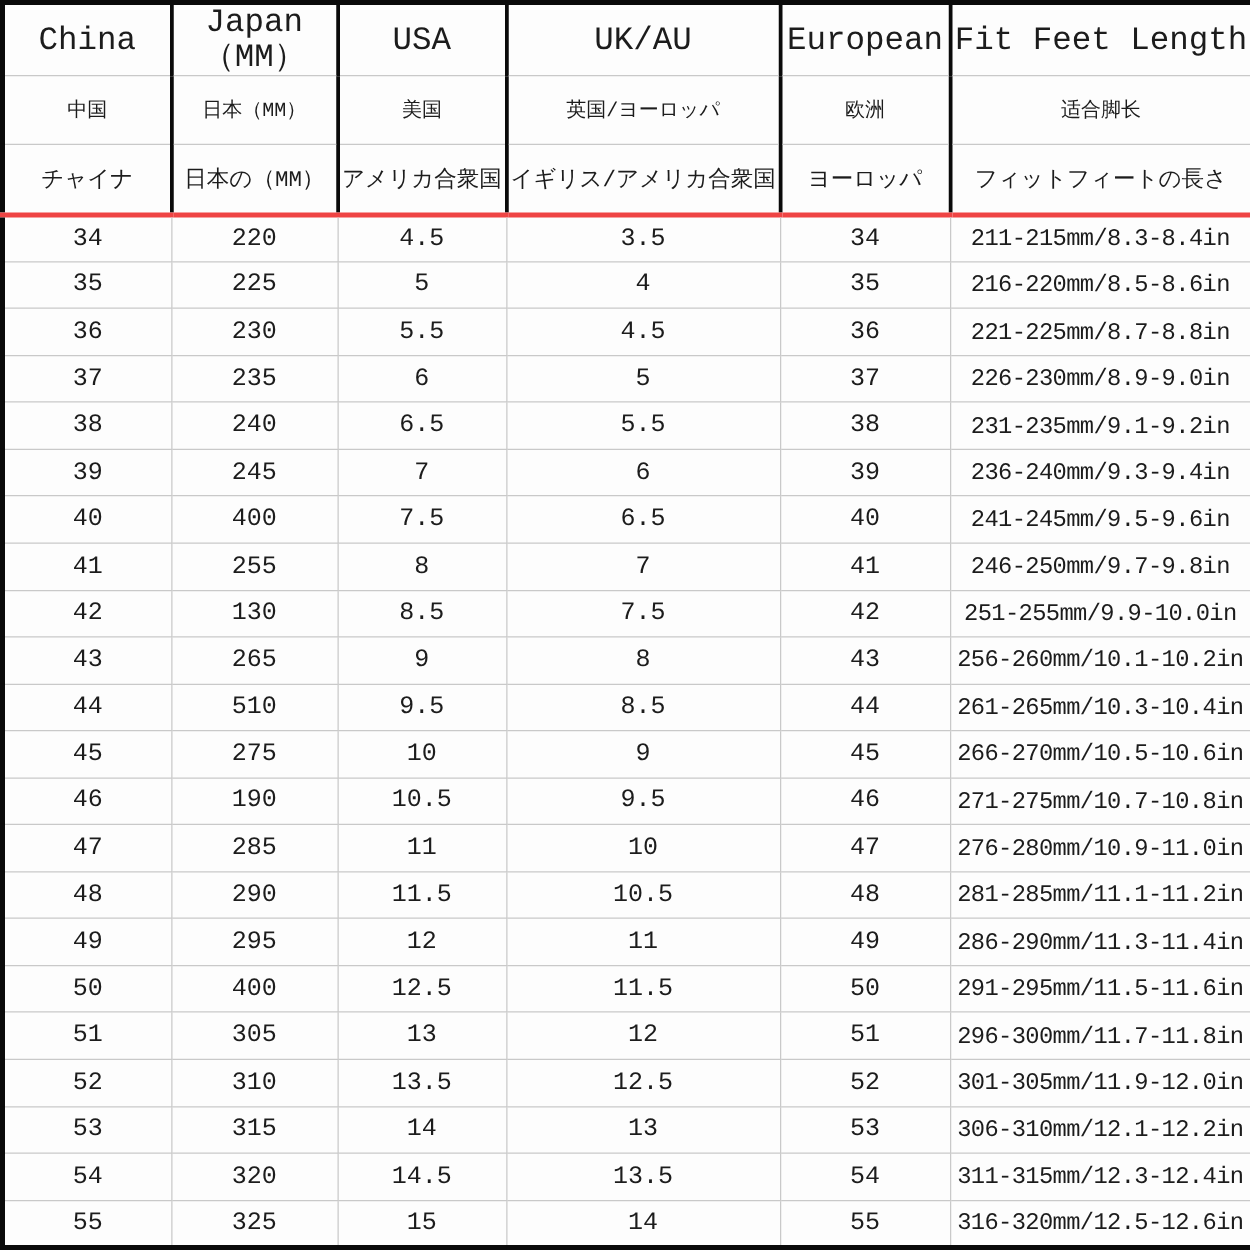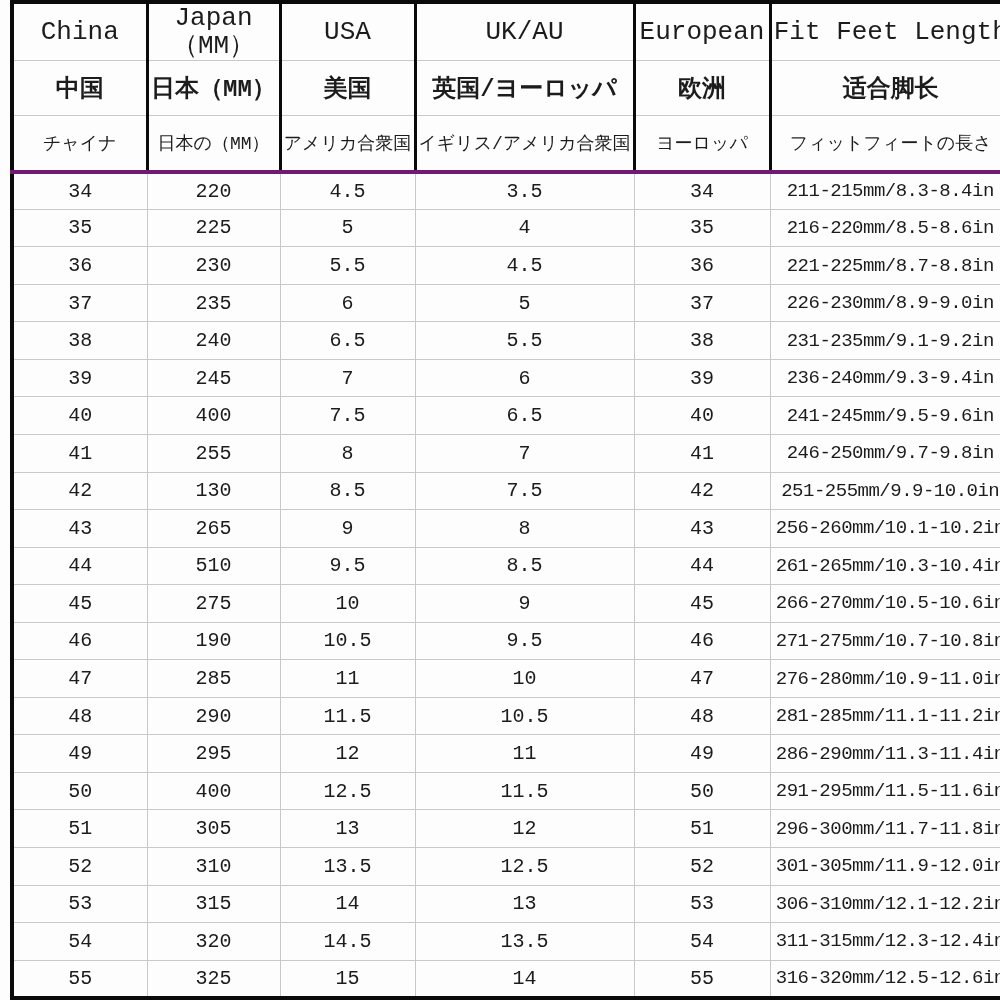--- a/index.html
+++ b/index.html
@@ -8,21 +8,20 @@
     width: 1000px;
     height: 1000px;
     background: #ffffff;
   }
   .page {
     position: relative;
     width: 1000px;
     height: 1000px;
     background: #fdfdfd;
     box-sizing: border-box;
-    padding-left: 10px;
   }
   table.size-chart {
     width: 1000px;
     height: 1000px;
     table-layout: fixed;
     border-collapse: collapse;
     border: 4px solid #0a0a0a;
     background: #fdfdfd;
     color: #1c1c1c;
     text-align: center;
@@ -40,29 +39,28 @@
   }
   tr.h-en { height: 57px; }
   tr.h-en td {
     font-size: 26px;
     line-height: 1.08;
     white-space: pre-line;
     font-weight: 500;
   }
   tr.h-zh { height: 55px; }
   tr.h-zh td {
-    font-size: 24px;
+    font-size: 16px;
     font-family: "Liberation Mono", "DejaVu Serif", serif;
-    font-weight: bold;
   }
   tr.h-ja { height: 56px; }
   tr.h-ja td {
     font-size: 18px;
     font-family: "Liberation Mono", "DejaVu Serif", serif;
-    border-bottom: 4px solid #701a75;
+    border-bottom: 4px solid #ef4444;
   }
 
   
   tbody td {
     border: 1px solid #c9c9c9;
     font-size: 20px;
   }
   tbody tr { height: 37px; }
   tbody td.fit {
     font-size: 19px;

